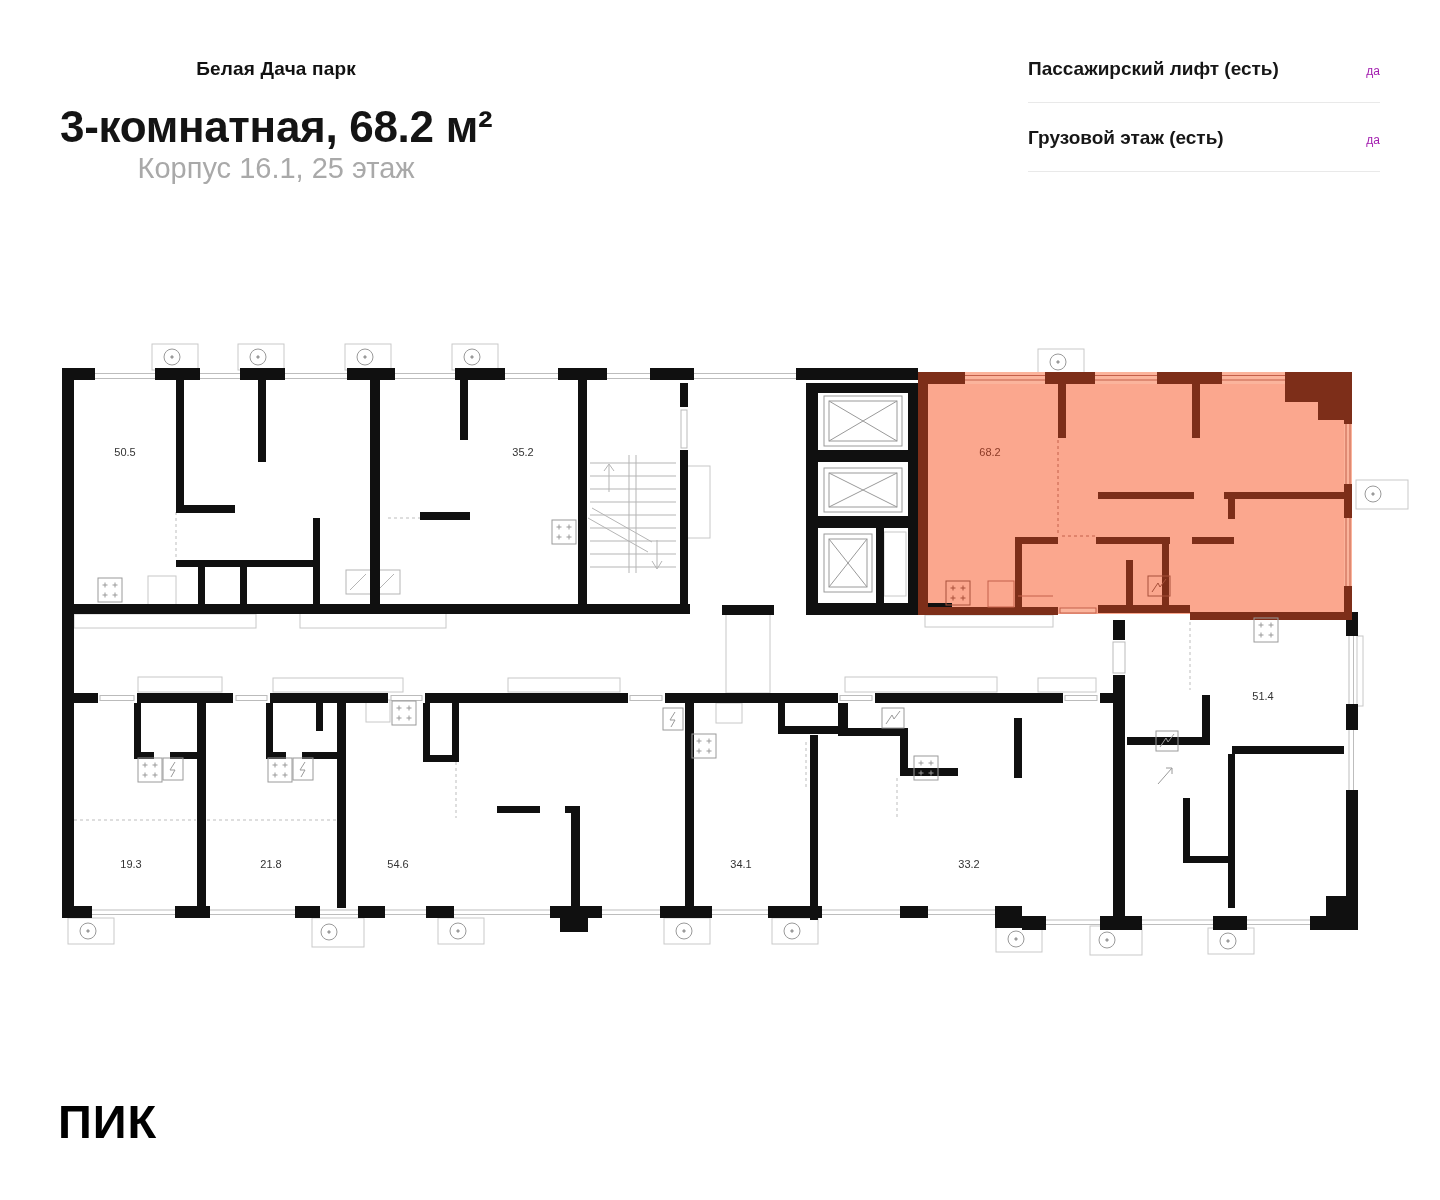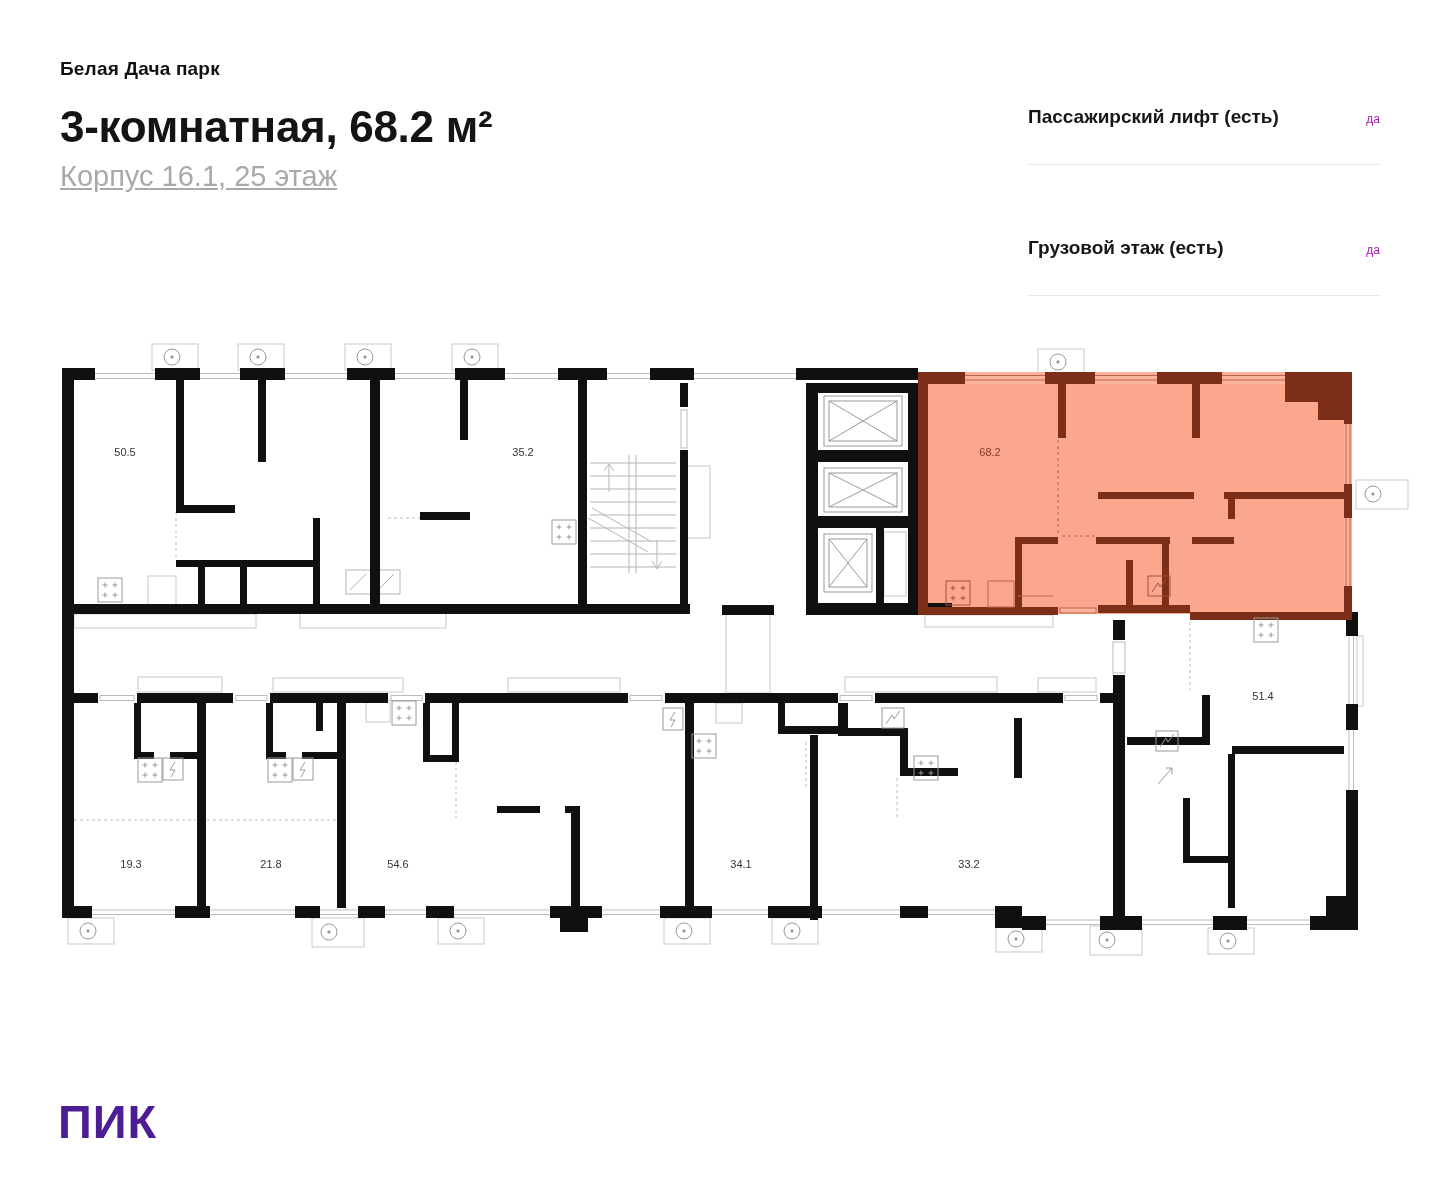--- a/index.html
+++ b/index.html
@@ -1,29 +1,29 @@
 <!DOCTYPE html>
 <html><head>
 <meta charset="utf-8">
 <style>
   html,body{margin:0;padding:0;background:#fff;}
   .page{position:relative;width:1440px;height:1200px;background:#fff;overflow:hidden;
-        font-family:"Liberation Sans",sans-serif;}
+        font-family:"Liberation Sans",sans-serif;text-align:center;}
   .hdr{position:absolute;left:60px;top:58px;}
   .hdr .project{font-size:19px;font-weight:700;color:#111;letter-spacing:.2px;}
   .hdr .title{font-size:44px;font-weight:700;color:#141414;margin-top:22px;letter-spacing:-.3px;}
-  .hdr .subtitle{font-size:29px;font-weight:400;color:#a9a9a9;margin-top:8px;text-decoration:underline;}
+  .hdr .subtitle{font-size:29px;font-weight:400;color:#a9a9a9;margin-top:0;}
   .lifts{position:absolute;left:1028px;top:58px;width:352px;}
   .liftrow{display:flex;justify-content:space-between;align-items:baseline;
-           padding-bottom:36px;border-bottom:1px solid #e9e9e9;margin-top:48px;}
+           padding-bottom:22px;border-bottom:1px solid #e9e9e9;}
   .liftrow + .liftrow{padding-top:24px;}
   .liftrow .lbl{font-size:19px;font-weight:700;color:#161616;}
   .liftrow .val{font-size:12px;font-weight:400;color:#a21caf;}
   .logo{position:absolute;left:58px;top:1094px;font-size:47px;font-weight:900;
-        color:#4c1d95;letter-spacing:1px;}
+        color:#000000;letter-spacing:1px;}
   svg{position:absolute;left:0;top:0;}
   .area{font-size:11px;fill:#333;}
   .areaHl{font-size:11px;fill:#8B3A26;}
   text{font-family:"Liberation Sans",sans-serif;text-anchor:middle;}
 </style>
 </head>
 <body>
 
 <div class="page">
 

